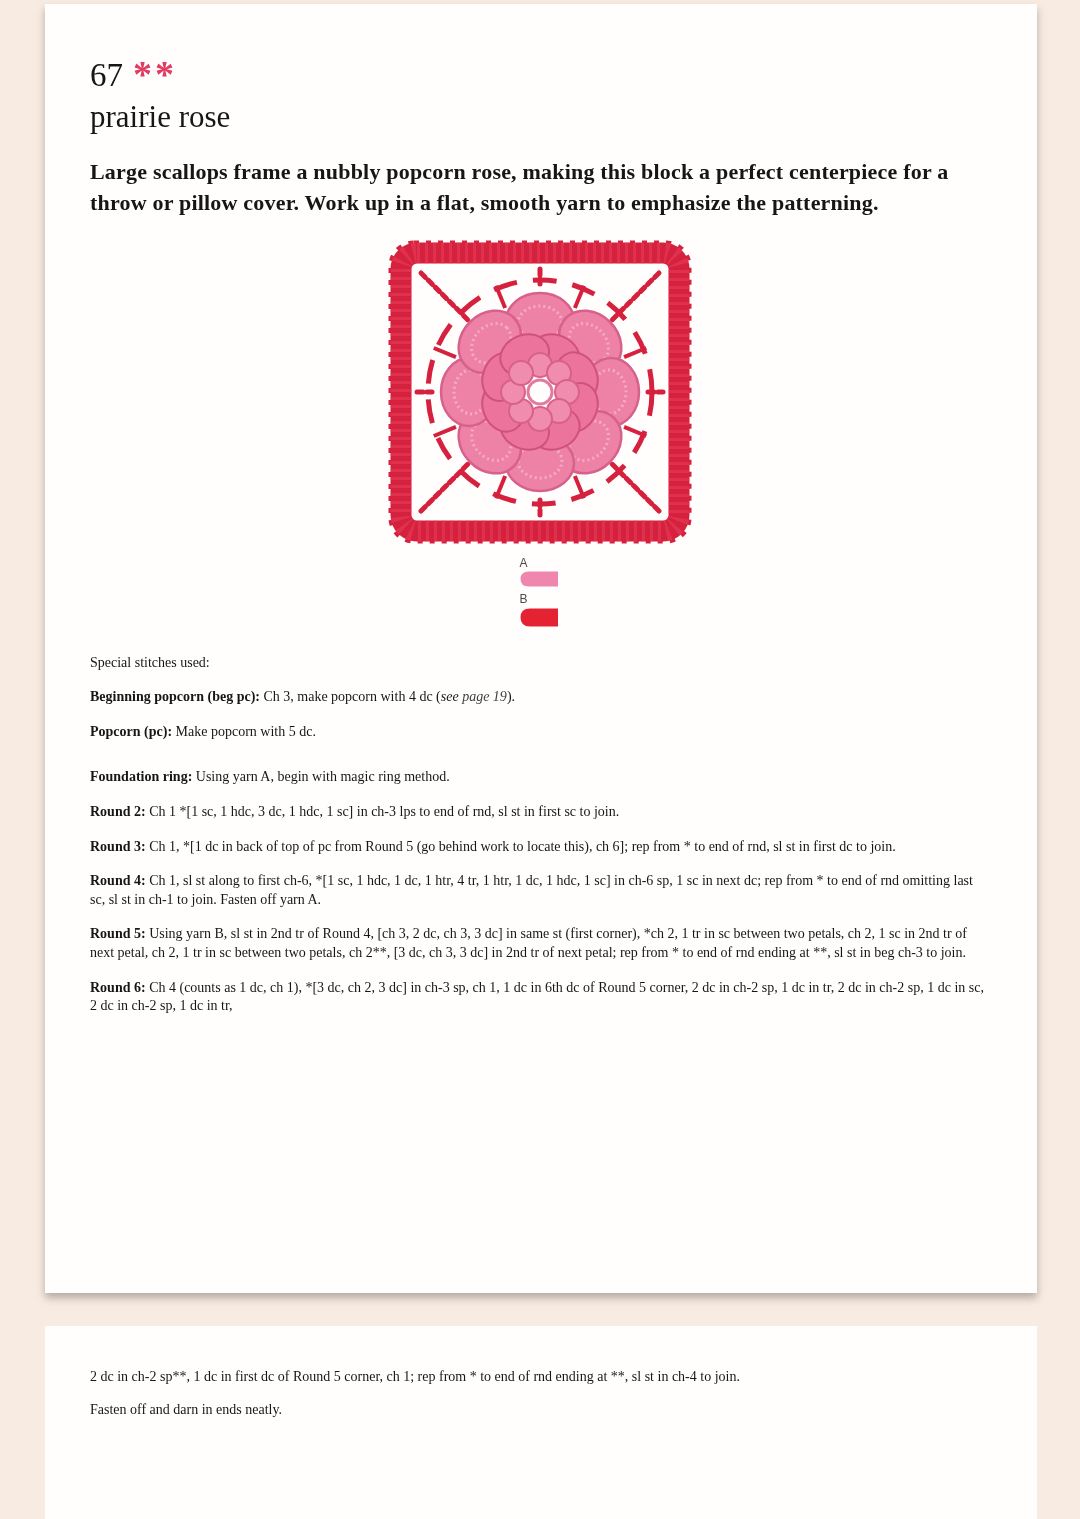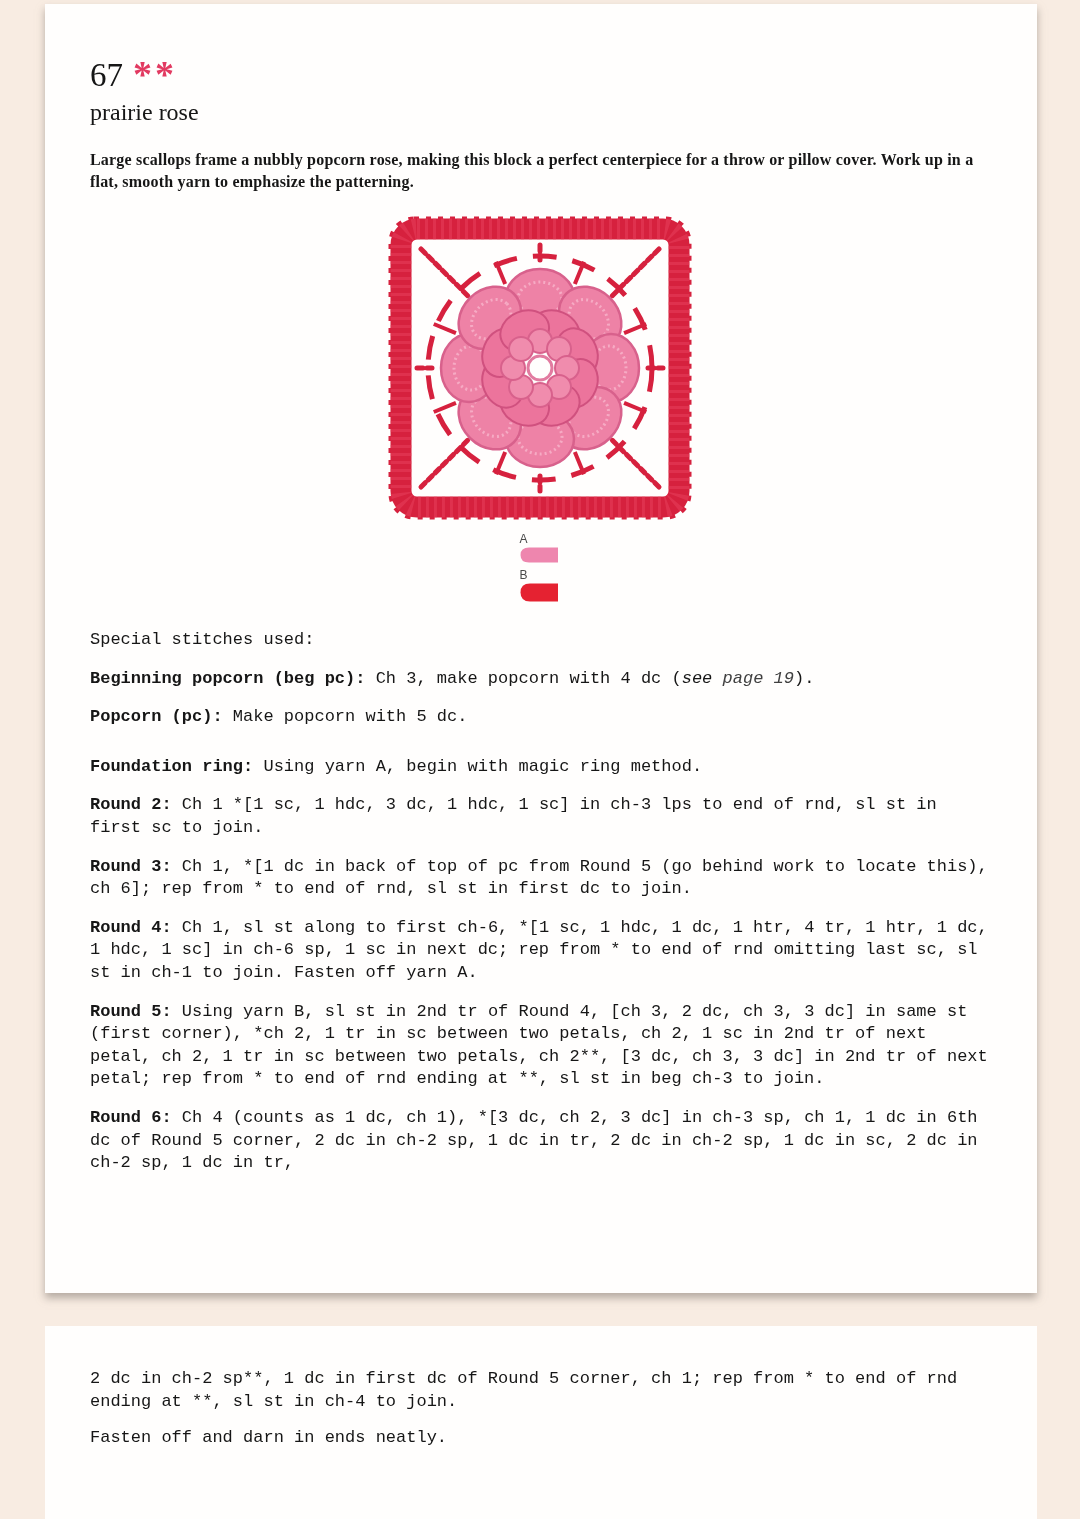--- a/index.html
+++ b/index.html
@@ -21,35 +21,35 @@
   }
   .card-2 {
     top:1326px; height:193px;
     padding:42px 48px 11px 45px;
   }
   .title-row { font-size:33px; line-height:1.1; }
   .stars {
     color:#e23a61; font-weight:bold; font-size:38px;
     letter-spacing:3px; margin-left:10px; vertical-align:-1px;
   }
-  .block-title { font-size:24px; line-height:1.15; margin-top:3px; }
+  .block-title { font-size:31px; line-height:1.15; margin-top:3px; }
   .intro {
-    font-weight:bold; font-size:16px; line-height:1.38; margin-top:23px;
+    font-weight:bold; font-size:22px; line-height:1.38; margin-top:23px;
     letter-spacing:0.2px;
   }
   .photo-wrap { text-align:center; margin-top:19px; }
   .photo { width:310px; height:310px; display:inline-block; }
   .legend { width:40px; margin:6px auto 0 auto; text-align:left; }
   .legend-row { margin-bottom:6px; }
   .legend-label {
     font-family:"Liberation Sans", sans-serif; font-size:12px;
     color:#4a4a4a; line-height:1.1; margin-bottom:1px; display:block;
   }
   .swatch { display:block; }
-  .para { font-size:17px; line-height:1.33; margin-top:16px;font-family:Liberation Mono, monospace; }
+  .para { font-size:14px; line-height:1.33; margin-top:16px; }
   .para-tight { margin-top:14px; }
   .gap-top { margin-top:27px; }
   .lead { font-weight:bold; }
   .see { font-style:italic; }
   .page-link { color:#404040; font-style:italic; text-decoration:none; cursor:pointer; }
 </style>
 </head>
 <body>
 
 <div class="page-card card-1">

